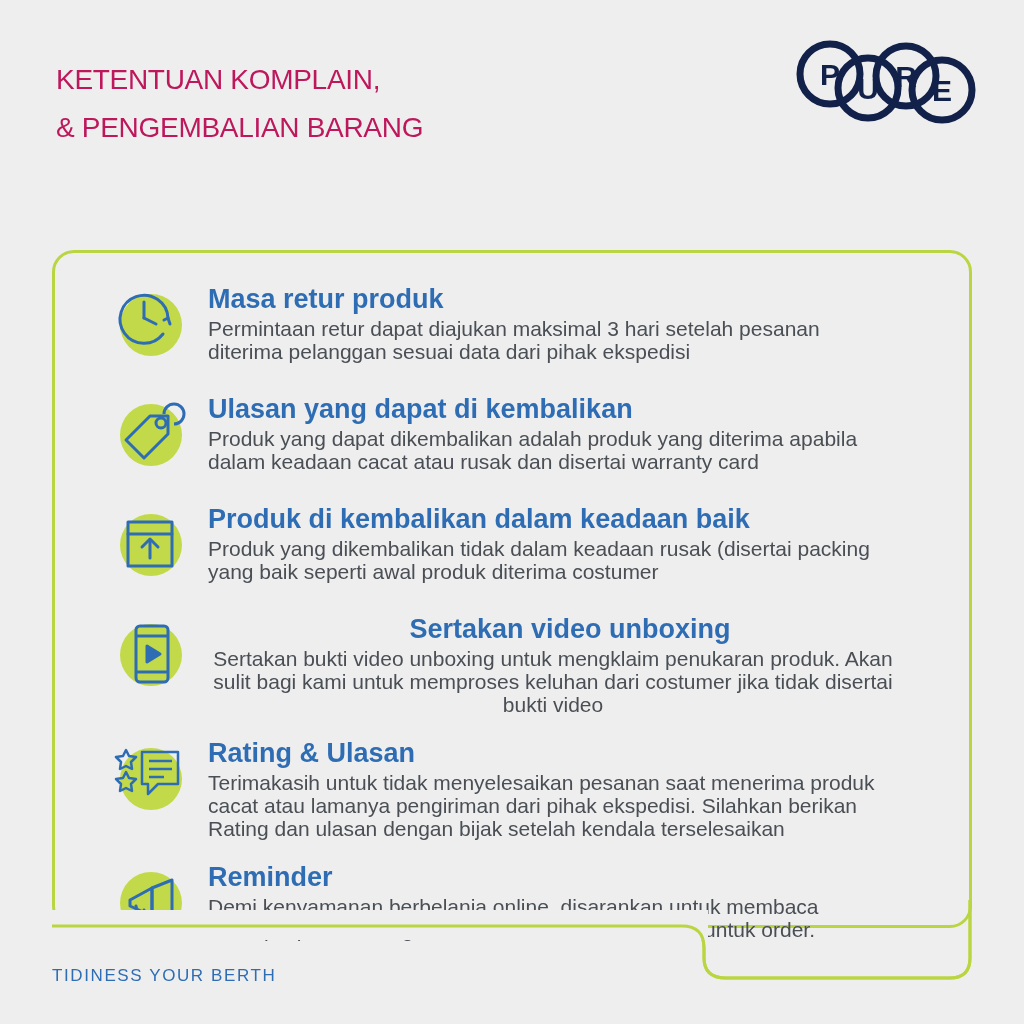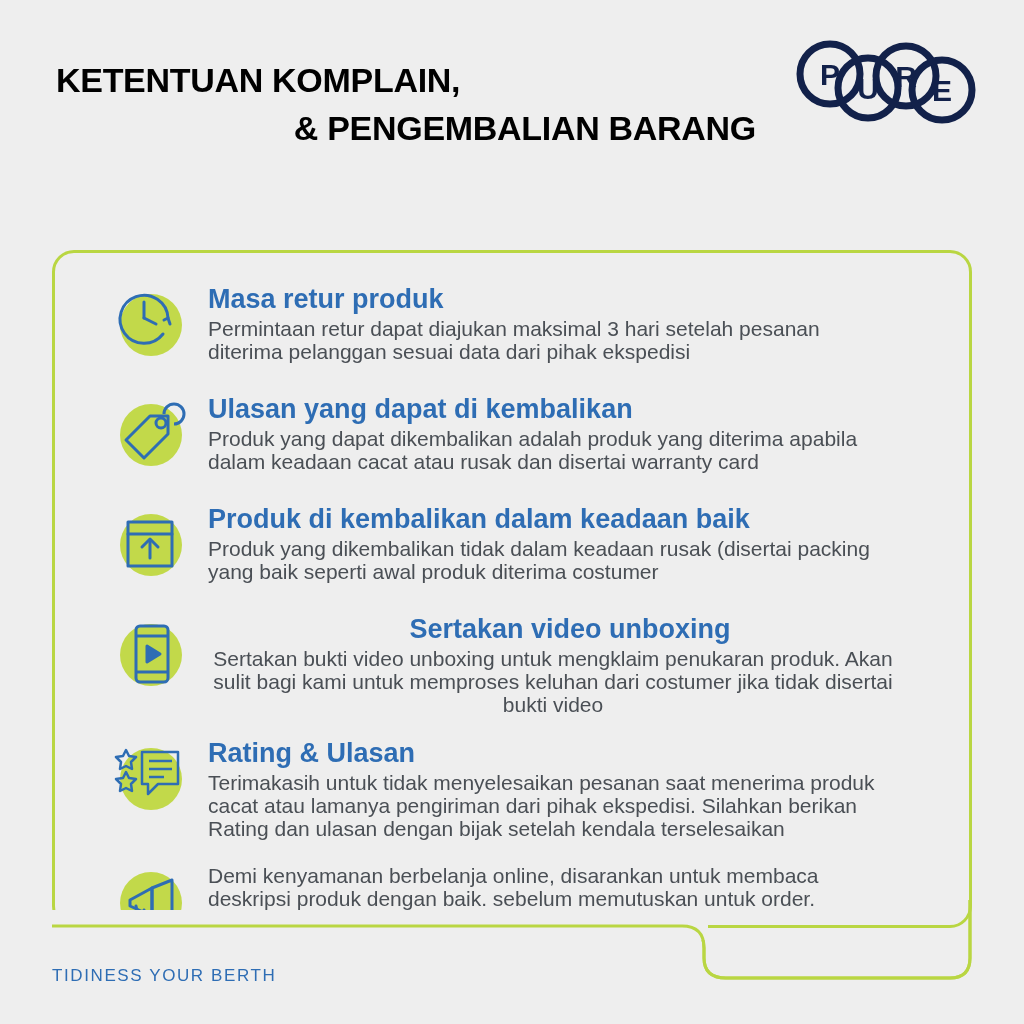--- a/index.html
+++ b/index.html
@@ -23,27 +23,27 @@
 
   
   .header {
     position: absolute;
     top: 56px;
     left: 56px;
     width: 700px;
   }
   .header h1 {
     margin: 0;
-    color: #000000;
-    font-size: 34px;
+    color: #be185d;
+    font-size: 28px;
     line-height: 48px;
-    font-weight: bold;
+    font-weight: normal;
     letter-spacing: -0.3px;
   }
-  .header h1 .l2 { display: block; text-align: right; }
+  .header h1 .l2 { display: block; }
 
   
   .logo {
     position: absolute;
     top: 36px;
     right: 44px;
     width: 190px;
     height: 92px;
   }
 
@@ -271,20 +271,21 @@
         <div class="blob"></div>
         <svg class="glyph" viewBox="0 0 92 88">
           <g fill="none" stroke="#2E6DB4" stroke-width="3" stroke-linejoin="round" stroke-linecap="round">
             <path d="M24 42 L46 30 L46 58 L24 48 Z"></path>
             <path d="M46 30 L66 22 L66 66 L46 58 Z"></path>
             <path d="M30 48 L33 62 L41 62 L38 52"></path>
           </g>
         </svg>
       </div>
       <div class="text-col">
+        <p class="item-title">Reminder</p>
         <p class="item-desc">Demi kenyamanan berbelanja online, disarankan untuk membaca deskripsi produk dengan baik. sebelum memutuskan untuk order.</p>
       </div>
     </div>
   </div>
 
   <svg class="notch" viewBox="0 0 920 80">
     <path d="M0 26 L630 26 Q652 26 652 48 L652 58 Q652 78 674 78 L898 78 Q918 78 918 58 L918 0" fill="none" stroke="#b9d642" stroke-width="3"></path>
     <rect x="-4" y="10" width="660" height="30" fill="#eeeeee"></rect>
     <path d="M0 26 L630 26 Q652 26 652 48 L652 58 Q652 78 674 78 L898 78 Q918 78 918 58 L918 0" fill="none" stroke="#b9d642" stroke-width="3"></path>
   </svg>

